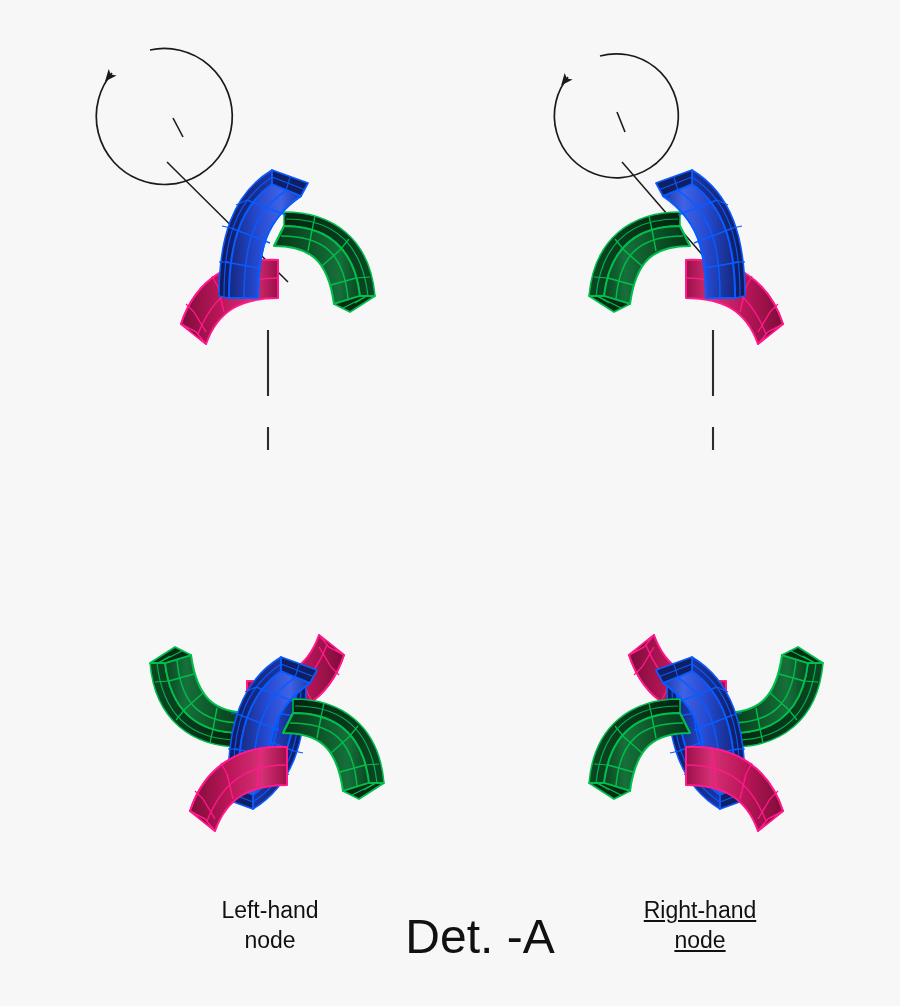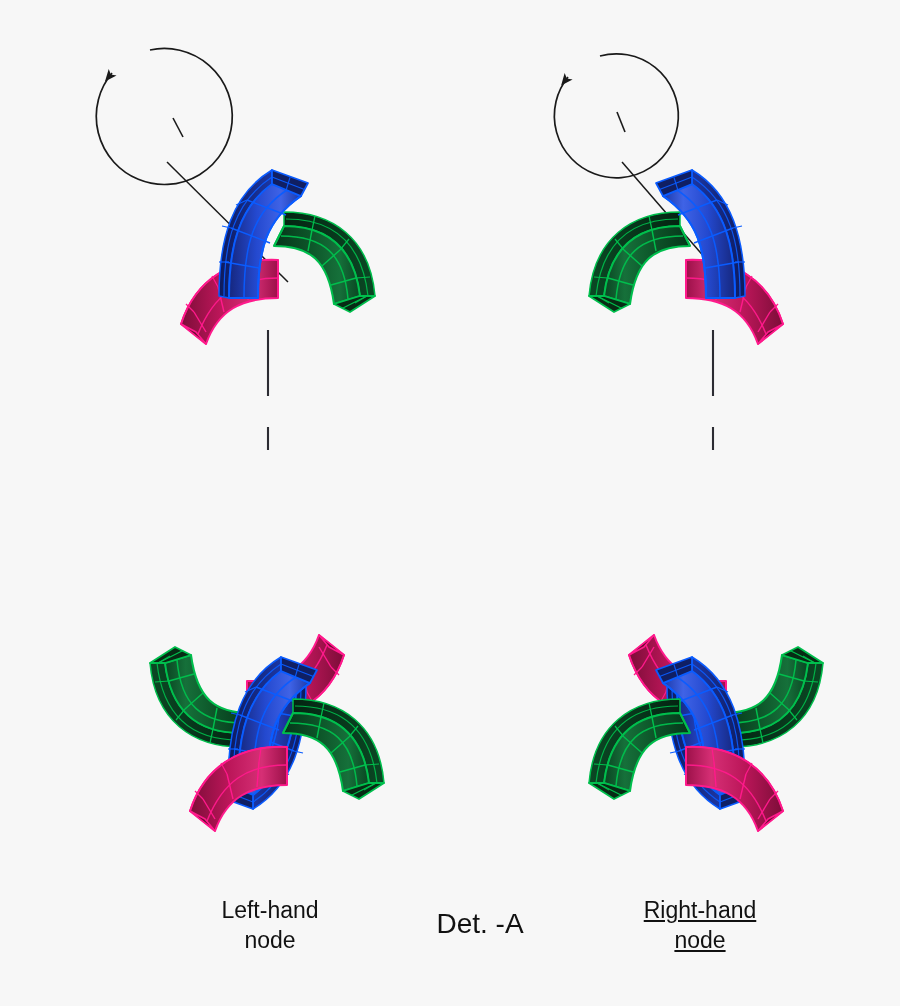--- a/index.html
+++ b/index.html
@@ -14,21 +14,21 @@
   svg.figure{position:absolute;left:0;top:0;width:900px;height:1006px;}
   .cap{
     position:absolute;
     text-align:center;
     color:#111111;
     line-height:1.30;
     font-weight:400;
     white-space:pre-line;
   }
   .cap-side{font-size:23px;}
-  .cap-main{font-size:28px;}
+  .cap-main{font-size:48px;}
   #cap-left{left:140px;top:896px;width:260px;}
   #cap-right{left:570px;top:896px;width:260px;text-decoration:underline;}
   #cap-det{left:360px;top:906px;width:240px;}
 </style>
 </head>
 <body>
 
 <div id="stage">
 
   <svg class="figure" viewBox="0 0 900 1006">

